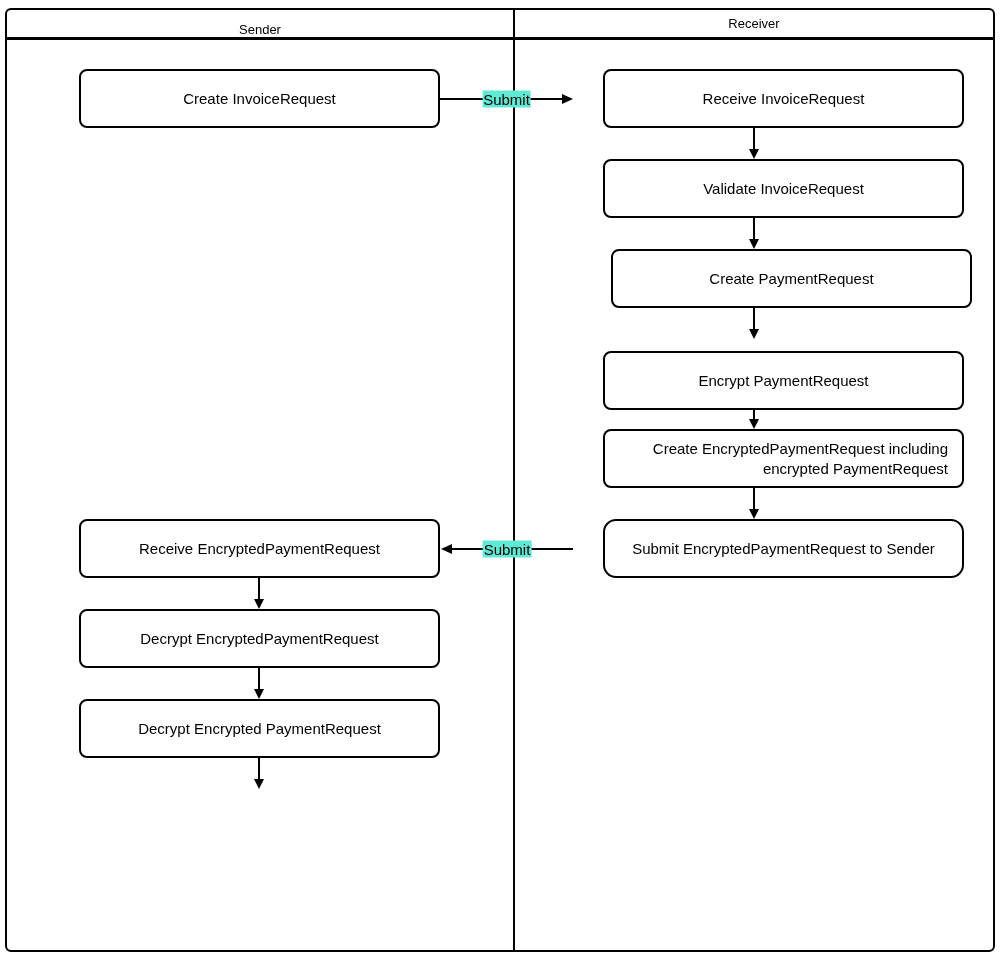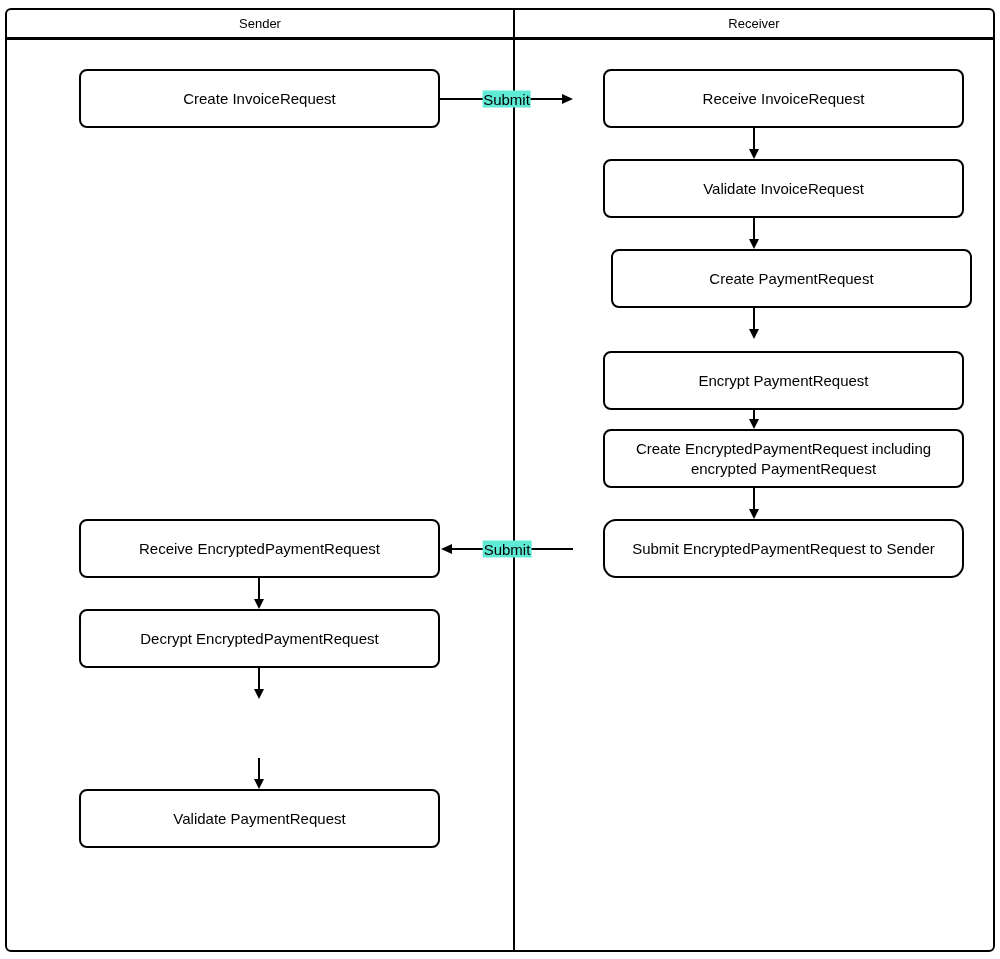--- a/index.html
+++ b/index.html
@@ -40,35 +40,35 @@
   .lane-title {
     position: absolute;
     top: 9px;
     height: 28px;
     display: flex;
     align-items: center;
     justify-content: center;
     font-size: 13px;
     z-index: 2;
   }
-  .lane-title.sender { left: 7px; width: 506px; }
+  .lane-title.sender { left: 7px; width: 506px; align-items: flex-end; }
   .lane-title.receiver { left: 515px; width: 478px; }
 
   
   .node {
     position: absolute;
     width: 361px;
     height: 59px;
     border: 2px solid #000;
     border-radius: 8px;
     background: #ffffff;
     display: flex;
     align-items: center;
     justify-content: center;
-    text-align: center;
+    text-align: right;
     font-size: 15px;
     line-height: 20px;
     padding: 0 14px;
     z-index: 3;
   }
   .sx { left: 79px; }
   .rx { left: 603px; }
   .n-s1 { top: 69px; }
   .n-s2 { top: 519px; }
   .n-s3 { top: 609px; }
@@ -168,22 +168,22 @@
 
   <div class="node sx n-s1">
     <span>Create InvoiceRequest</span>
   </div>
   <div class="node sx n-s2">
     <span>Receive EncryptedPaymentRequest</span>
   </div>
   <div class="node sx n-s3">
     <span>Decrypt EncryptedPaymentRequest</span>
   </div>
-  <div class="node sx n-s5">
-    <span>Validate PaymentRequest</span>
+  <div class="node sx n-s4">
+    <span>Decrypt Encrypted PaymentRequest</span>
   </div>
 
   <div class="node rx n-r1">
     <span>Receive InvoiceRequest</span>
   </div>
   <div class="node rx n-r2">
     <span>Validate InvoiceRequest</span>
   </div>
   <div class="node rx n-r3">
     <span>Create PaymentRequest</span>

